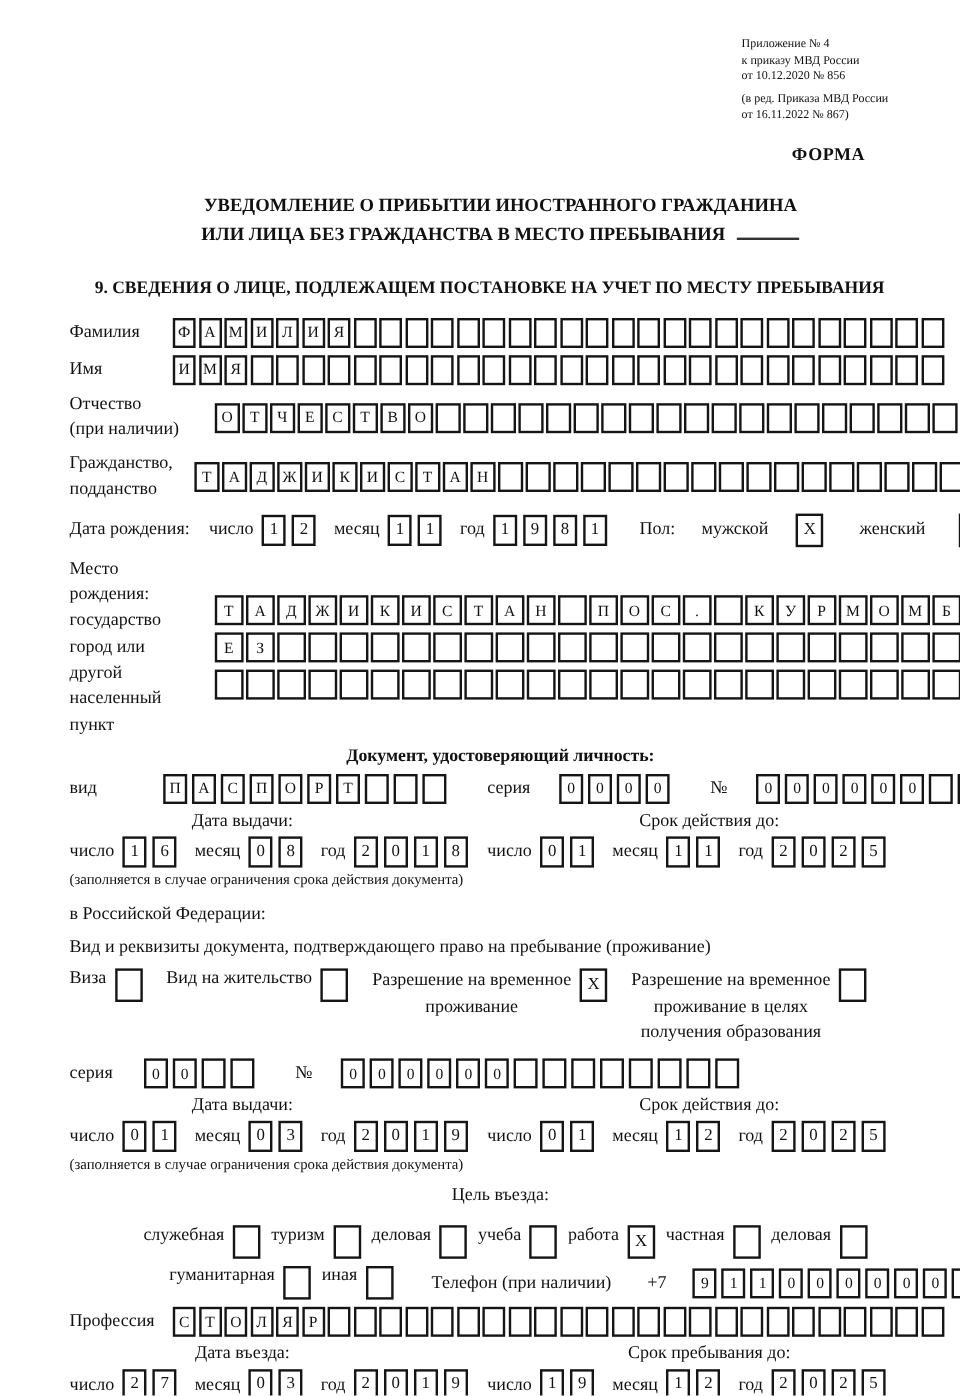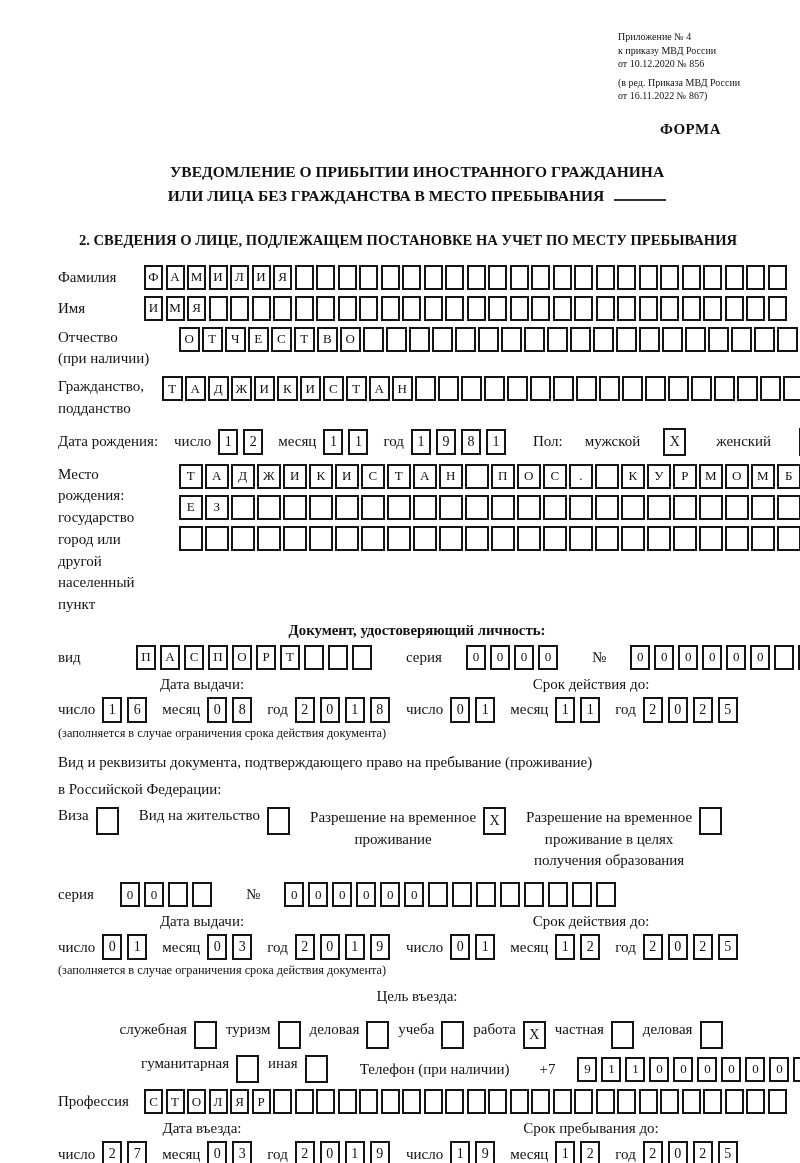--- a/index.html
+++ b/index.html
@@ -9,21 +9,21 @@
   
   .top-right{margin-left:560px;font-size:10px;line-height:1.35;}
   .top-right .rev{margin-top:5px;}
   .forma{font-weight:bold;font-size:15px;text-align:right;margin:18px 55px 0 0;letter-spacing:.5px;}
   .title{font-weight:bold;font-size:15.5px;text-align:center;margin-top:22px;line-height:1.55;}
   .tline{display:inline-block;width:52px;border-bottom:2.5px solid #333;margin-left:10px;}
   .sect{font-weight:bold;font-size:14.6px;text-align:center;margin-top:24px;margin-left:-18px;}
   .body{margin-top:16px;font-size:15px;}
   
   .frow{display:flex;align-items:center;margin-bottom:6px;gap:16px;}
-  .frow.top{align-items:flex-start;}
+  .frow.top{align-items:center;}
   .lab{flex:0 0 auto;}
   .w70{width:70px;} .w88{width:88px;} .w105{width:105px;} .w60{width:62px;}
   .stack{display:inline-flex;flex-direction:column;line-height:1.45;}
   .stackrows{display:flex;flex-direction:column;gap:6px;}
   .cells{display:inline-flex;flex:0 0 auto;}
   .cell{box-sizing:content-box;width:15px;height:21px;border:2px solid #151515;margin-right:2.5px;
         display:inline-flex;align-items:center;justify-content:center;font-size:13px;flex:0 0 auto;}
   .cell.mid{width:16.5px;}
   .cell.wide{width:19.5px;margin-right:2.5px;}
   .cells.sp .cell{margin-right:4px;width:16px;}
@@ -68,21 +68,21 @@
     <div>от 16.11.2022 № 867)</div>
   </div>
 
   <div class="forma">ФОРМА</div>
 
   <div class="title">
     <div>УВЕДОМЛЕНИЕ О ПРИБЫТИИ ИНОСТРАННОГО ГРАЖДАНИНА</div>
     <div><span>ИЛИ ЛИЦА БЕЗ ГРАЖДАНСТВА В МЕСТО ПРЕБЫВАНИЯ</span><span class="tline"></span></div>
   </div>
 
-  <div class="sect">2. СВЕДЕНИЯ О ЛИЦЕ, ПОДЛЕЖАЩЕМ ПОСТАНОВКЕ НА УЧЕТ ПО МЕСТУ ПРЕБЫВАНИЯ</div>
+  <div class="sect">9. СВЕДЕНИЯ О ЛИЦЕ, ПОДЛЕЖАЩЕМ ПОСТАНОВКЕ НА УЧЕТ ПО МЕСТУ ПРЕБЫВАНИЯ</div>
 
   <div class="body">
 
     <div class="frow">
       <span class="lab w70">Фамилия</span>
       <span class="cells">
           <span class="cell">Ф</span>
           <span class="cell">А</span>
           <span class="cell">М</span>
           <span class="cell">И</span>
@@ -405,22 +405,22 @@
             <span class="dcell">2</span>
             <span class="dcell">0</span>
             <span class="dcell">2</span>
             <span class="dcell">5</span>
           </div>
       </div>
     </div>
     <div class="note right">(заполняется в случае ограничения срока действия документа)</div>
 
     <div class="intro">
+      <div>в Российской Федерации:</div>
       <div>Вид и реквизиты документа, подтверждающего право на пребывание (проживание)</div>
-      <div>в Российской Федерации:</div>
     </div>
 
     <div class="permit-row">
       <span class="ckpair">
         <span>Виза</span>
         <span class="checkbox"></span>
       </span>
       <span class="ckpair">
         <span>Вид на жительство</span>
         <span class="checkbox"></span>

